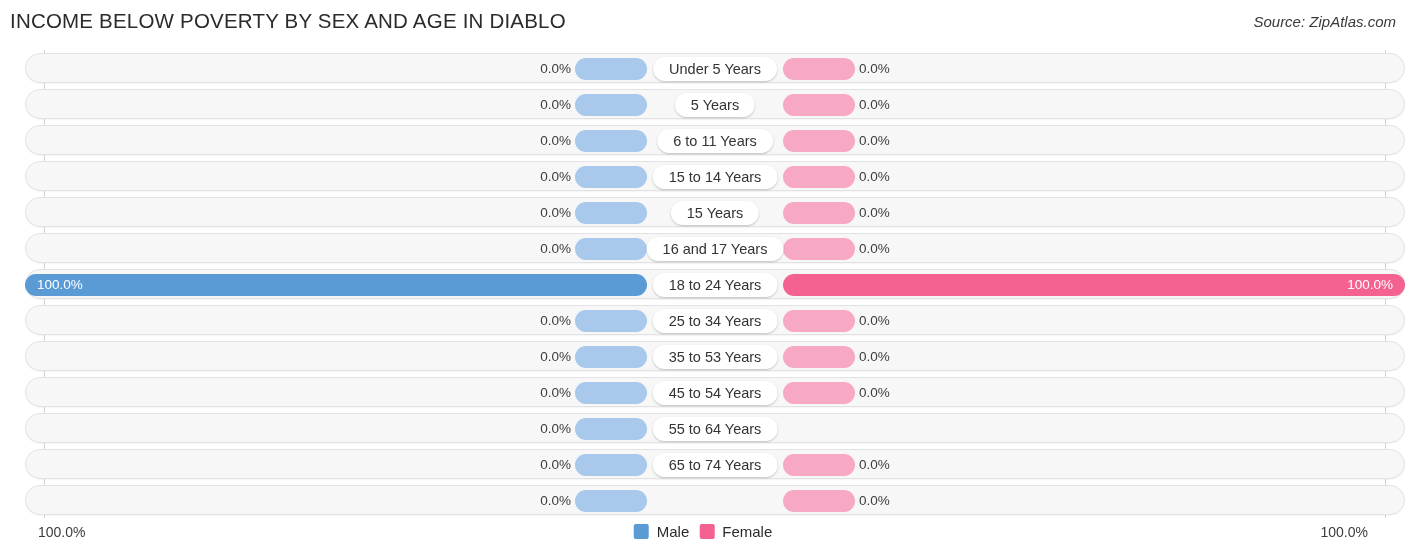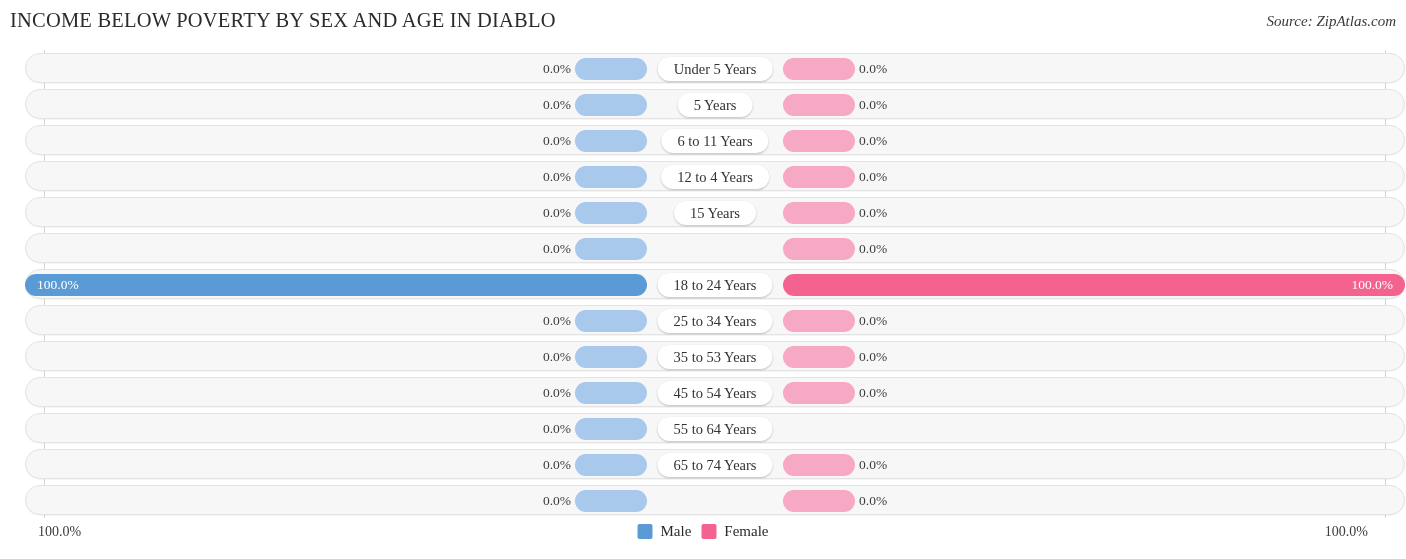--- a/index.html
+++ b/index.html
@@ -10,21 +10,20 @@
     width: 1406px;
     height: 559px;
     background: #ffffff;
     font-family: "Liberation Sans", sans-serif;
     overflow: hidden;
   }
   .page {
     position: relative;
     width: 1406px;
     height: 559px;
-    font-family: Liberation Serif, serif;
   }
 
   
   .title {
     position: absolute;
     left: 10px;
     top: 9px;
     font-size: 20.5px;
     color: #2b2b2b;
     letter-spacing: 0.2px;
@@ -208,34 +207,35 @@
           <span class="outside-val outside-male">0.0%</span>
           <div class="bar bar-female" style="width: 72px;"></div>
           <span class="outside-val outside-female">0.0%</span>
           <div class="center-label">6 to 11 Years</div>
         </div>
         <div class="row" style="top: 111px;">
           <div class="bar bar-male" style="width: 72px;"></div>
           <span class="outside-val outside-male">0.0%</span>
           <div class="bar bar-female" style="width: 72px;"></div>
           <span class="outside-val outside-female">0.0%</span>
-          <div class="center-label">12 to 4 Years</div>
+          <div class="center-label">15 to 14 Years</div>
         </div>
         <div class="row" style="top: 147px;">
           <div class="bar bar-male" style="width: 72px;"></div>
           <span class="outside-val outside-male">0.0%</span>
           <div class="bar bar-female" style="width: 72px;"></div>
           <span class="outside-val outside-female">0.0%</span>
           <div class="center-label">15 Years</div>
         </div>
         <div class="row" style="top: 183px;">
           <div class="bar bar-male" style="width: 72px;"></div>
           <span class="outside-val outside-male">0.0%</span>
           <div class="bar bar-female" style="width: 72px;"></div>
           <span class="outside-val outside-female">0.0%</span>
+          <div class="center-label">16 and 17 Years</div>
         </div>
         <div class="row" style="top: 219px;">
           <div class="bar bar-male filled" style="width: 622px;">
             <span class="bar-val">100.0%</span>
           </div>
           <div class="bar bar-female filled" style="width: 622px;">
             <span class="bar-val">100.0%</span>
           </div>
           <div class="center-label">18 to 24 Years</div>
         </div>

